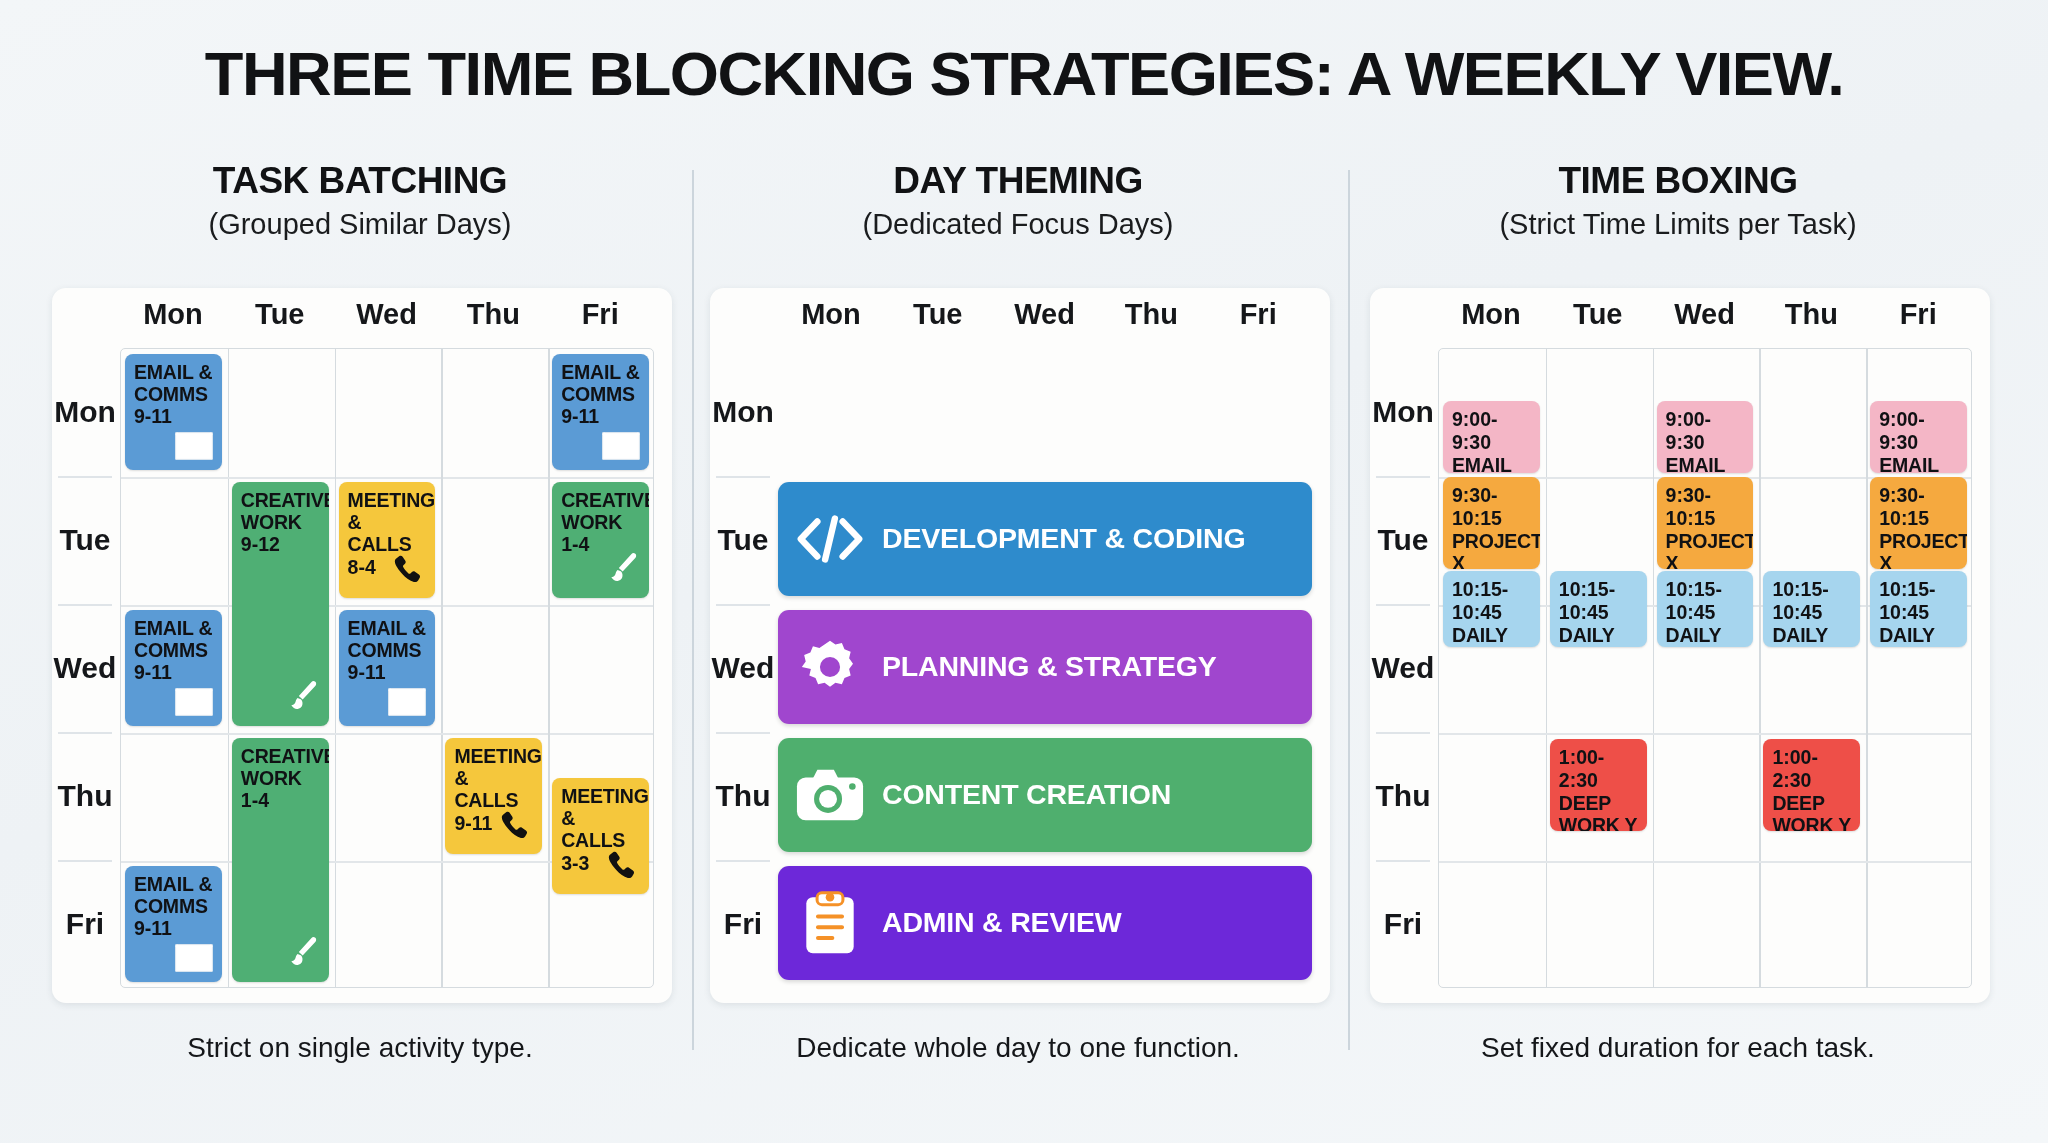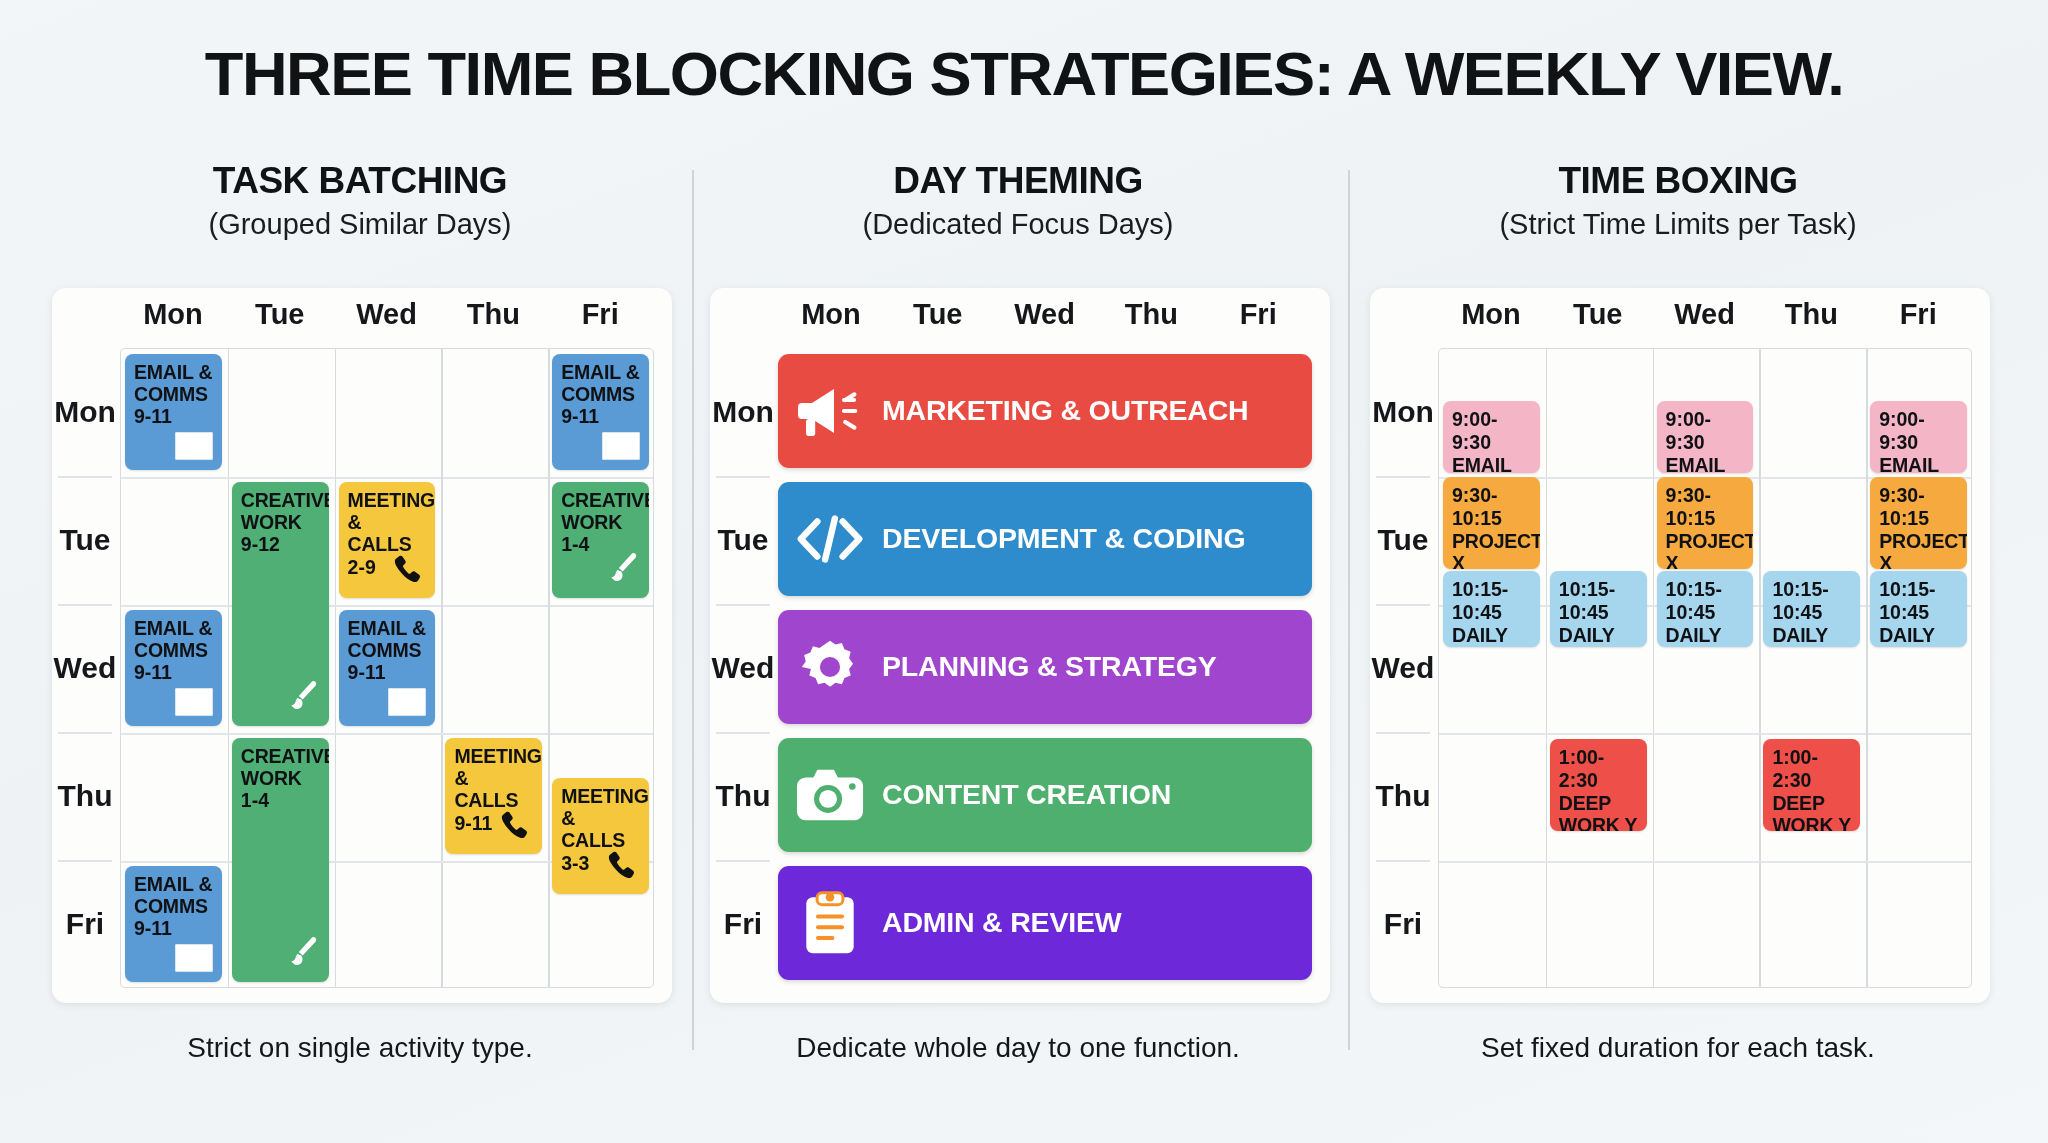--- a/index.html
+++ b/index.html
@@ -175,21 +175,21 @@
           <div class="ev" style="left: 110.8px; top: 133px; width: 96.8px; height: 244px; background: rgb(79, 175, 116);">
             <div class="ev-txt">CREATIVE<br>WORK</div>
             <div class="ev-time">9-12</div>
             <span class="ev-icon"><svg width="40" height="40" viewBox="0 0 24 24">
                 <path fill="#fff" d="M20.6 2.9a1.6 1.6 0 0 0-2.3.1l-7.6 8.4 2.3 2.1 7.7-8.3c.6-.7.5-1.7-.1-2.3z"></path>
                 <path fill="#fff" d="M9.9 12.6c-1 .9-1 2-1.4 2.9-.4.9-1.3 1.3-2.3 1.5 1.1 1.8 2.6 2.5 4.2 2.1 1.7-.4 2.6-1.9 2.5-3.5 0-.9-.4-1.7-1-2.3l-2-.7z"></path>
               </svg></span>
           </div>
           <div class="ev" style="left: 217.6px; top: 133px; width: 96.8px; height: 116px; background: rgb(245, 199, 60);">
             <div class="ev-txt">MEETINGS<br>&amp; CALLS</div>
-            <div class="ev-time">2-9</div>
+            <div class="ev-time">8-4</div>
             <span class="ev-icon"><svg width="38" height="38" viewBox="0 0 24 24">
                 <path fill="#111" d="M6.6 3.2c.7-.4 1.5-.2 2 .5l1.7 2.5c.4.6.3 1.4-.2 1.9l-1 .9c-.3.3-.4.7-.2 1 .6 1.3 2.1 3.2 3.6 4.3.3.2.7.2 1-.1l1-.9c.5-.5 1.3-.6 1.9-.2l2.5 1.7c.7.5.9 1.4.5 2.1l-.9 1.5c-.6 1-1.7 1.4-2.8 1.1-2.5-.6-5.2-2.6-7.3-5S3.9 9.2 3.7 6.8c-.1-1 .4-1.9 1.3-2.4l1.6-1.2z"></path>
               </svg></span>
           </div>
           <div class="ev" style="left: 431.2px; top: 133px; width: 96.8px; height: 116px; background: rgb(79, 175, 116);">
             <div class="ev-txt">CREATIVE<br>WORK</div>
             <div class="ev-time">1-4</div>
             <span class="ev-icon"><svg width="40" height="40" viewBox="0 0 24 24">
                 <path fill="#fff" d="M20.6 2.9a1.6 1.6 0 0 0-2.3.1l-7.6 8.4 2.3 2.1 7.7-8.3c.6-.7.5-1.7-.1-2.3z"></path>
                 <path fill="#fff" d="M9.9 12.6c-1 .9-1 2-1.4 2.9-.4.9-1.3 1.3-2.3 1.5 1.1 1.8 2.6 2.5 4.2 2.1 1.7-.4 2.6-1.9 2.5-3.5 0-.9-.4-1.7-1-2.3l-2-.7z"></path>
@@ -264,30 +264,20 @@
           <div class="rlabel" style="top: 128px;">Tue</div>
           <div class="rowsep" style="top: 128px;"></div>
           <div class="rlabel" style="top: 256px;">Wed</div>
           <div class="rowsep" style="top: 256px;"></div>
           <div class="rlabel" style="top: 384px;">Thu</div>
           <div class="rowsep" style="top: 384px;"></div>
           <div class="rlabel" style="top: 512px;">Fri</div>
           <div class="rowsep" style="top: 512px;"></div>
         </div>
       <div class="theme-grid" id="grid-1">
-          <div class="theme-bar" style="top: 6px; height: 114px; background: rgb(232, 75, 66);">
-            <div class="tb-ico">
-              <svg width="72" height="60" viewBox="0 0 36 30">
-                <path fill="#fff" d="M4 11h5l11-7v22l-11-7H4a2 2 0 0 1-2-2v-4a2 2 0 0 1 2-2z"></path>
-                <rect x="6" y="19" width="4.6" height="8.5" rx="1.4" fill="#fff"></rect>
-                <path stroke="#fff" stroke-width="2.1" stroke-linecap="round" d="M25 9.5h5M25 15h5.6M25.6 20.5l4.6 2.8M25.6 9.5l4.6-2.8"></path>
-              </svg>
-            </div>
-            <div class="tb-label">MARKETING &amp; OUTREACH</div>
-          </div>
           <div class="theme-bar" style="top: 134px; height: 114px; background: rgb(46, 139, 204);">
             <div class="tb-ico">
               <svg width="74" height="56" viewBox="0 0 38 28">
                 <path fill="none" stroke="#fff" stroke-width="3.3" stroke-linecap="round" stroke-linejoin="round" d="M12.5 5 4 14l8.5 9M25.5 5 34 14l-8.5 9M21.5 3.5 16.5 24.5"></path>
               </svg>
             </div>
             <div class="tb-label">DEVELOPMENT &amp; CODING</div>
           </div>
           <div class="theme-bar" style="top: 262px; height: 114px; background: rgb(160, 70, 206);">
             <div class="tb-ico">

